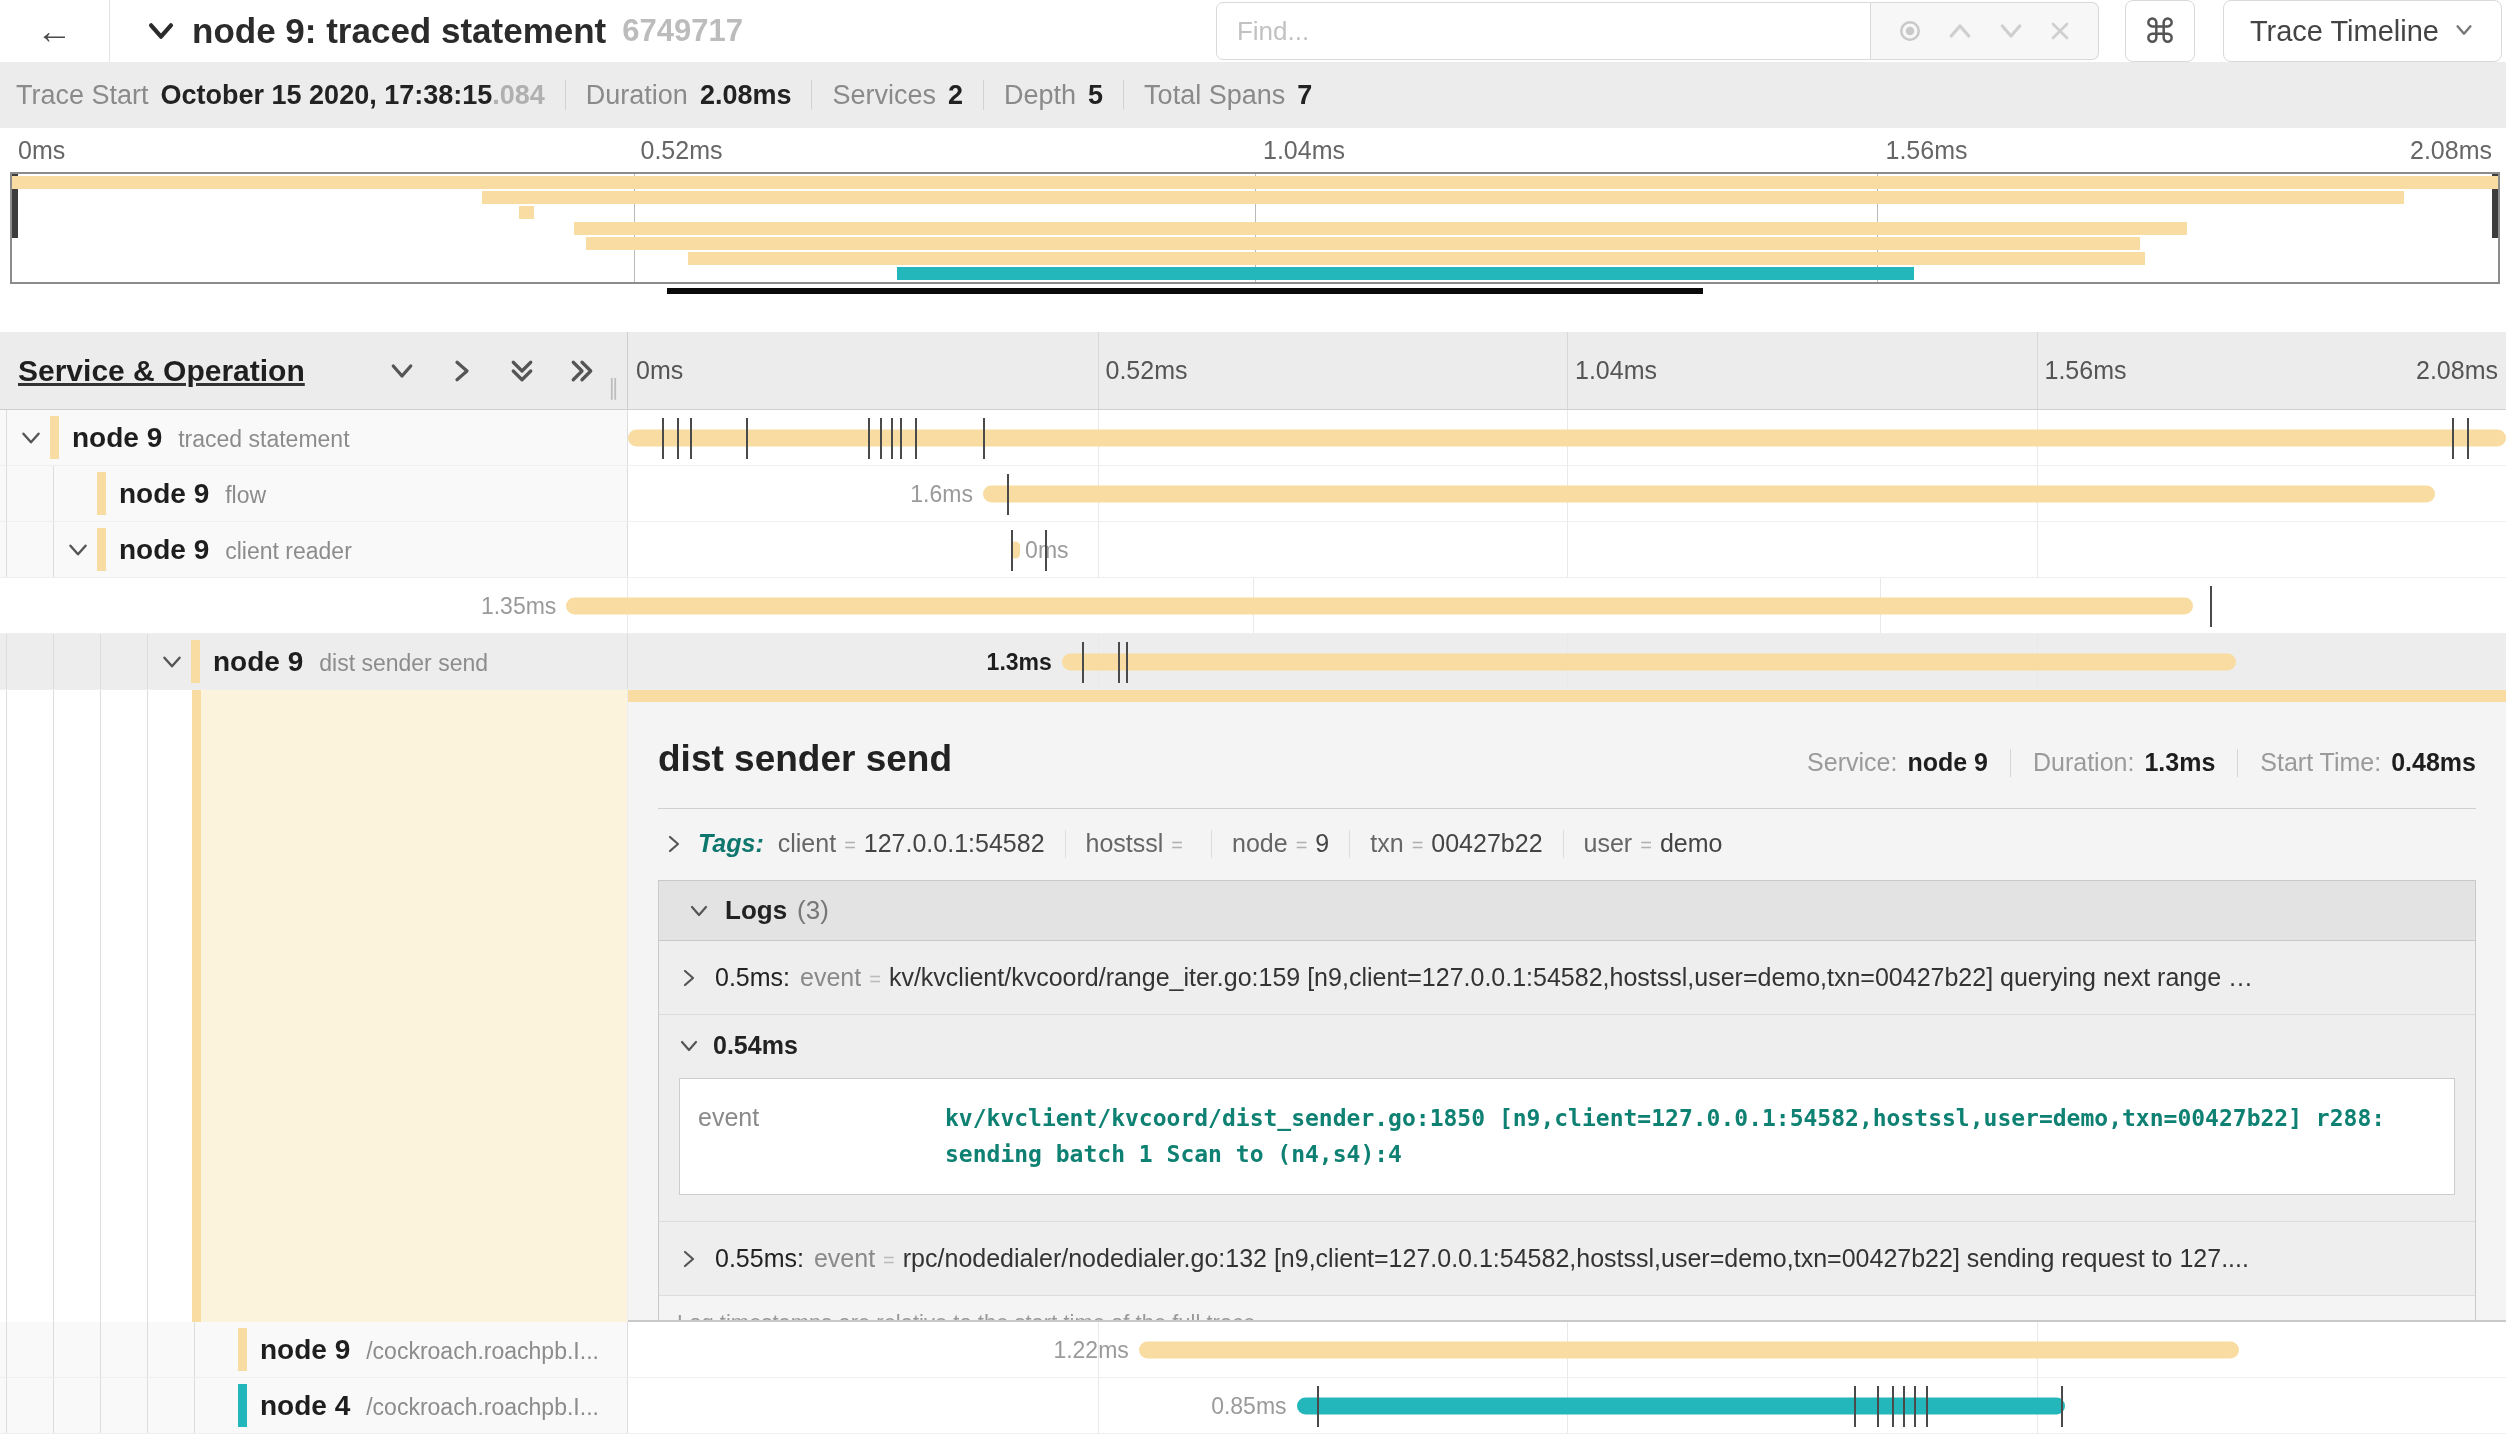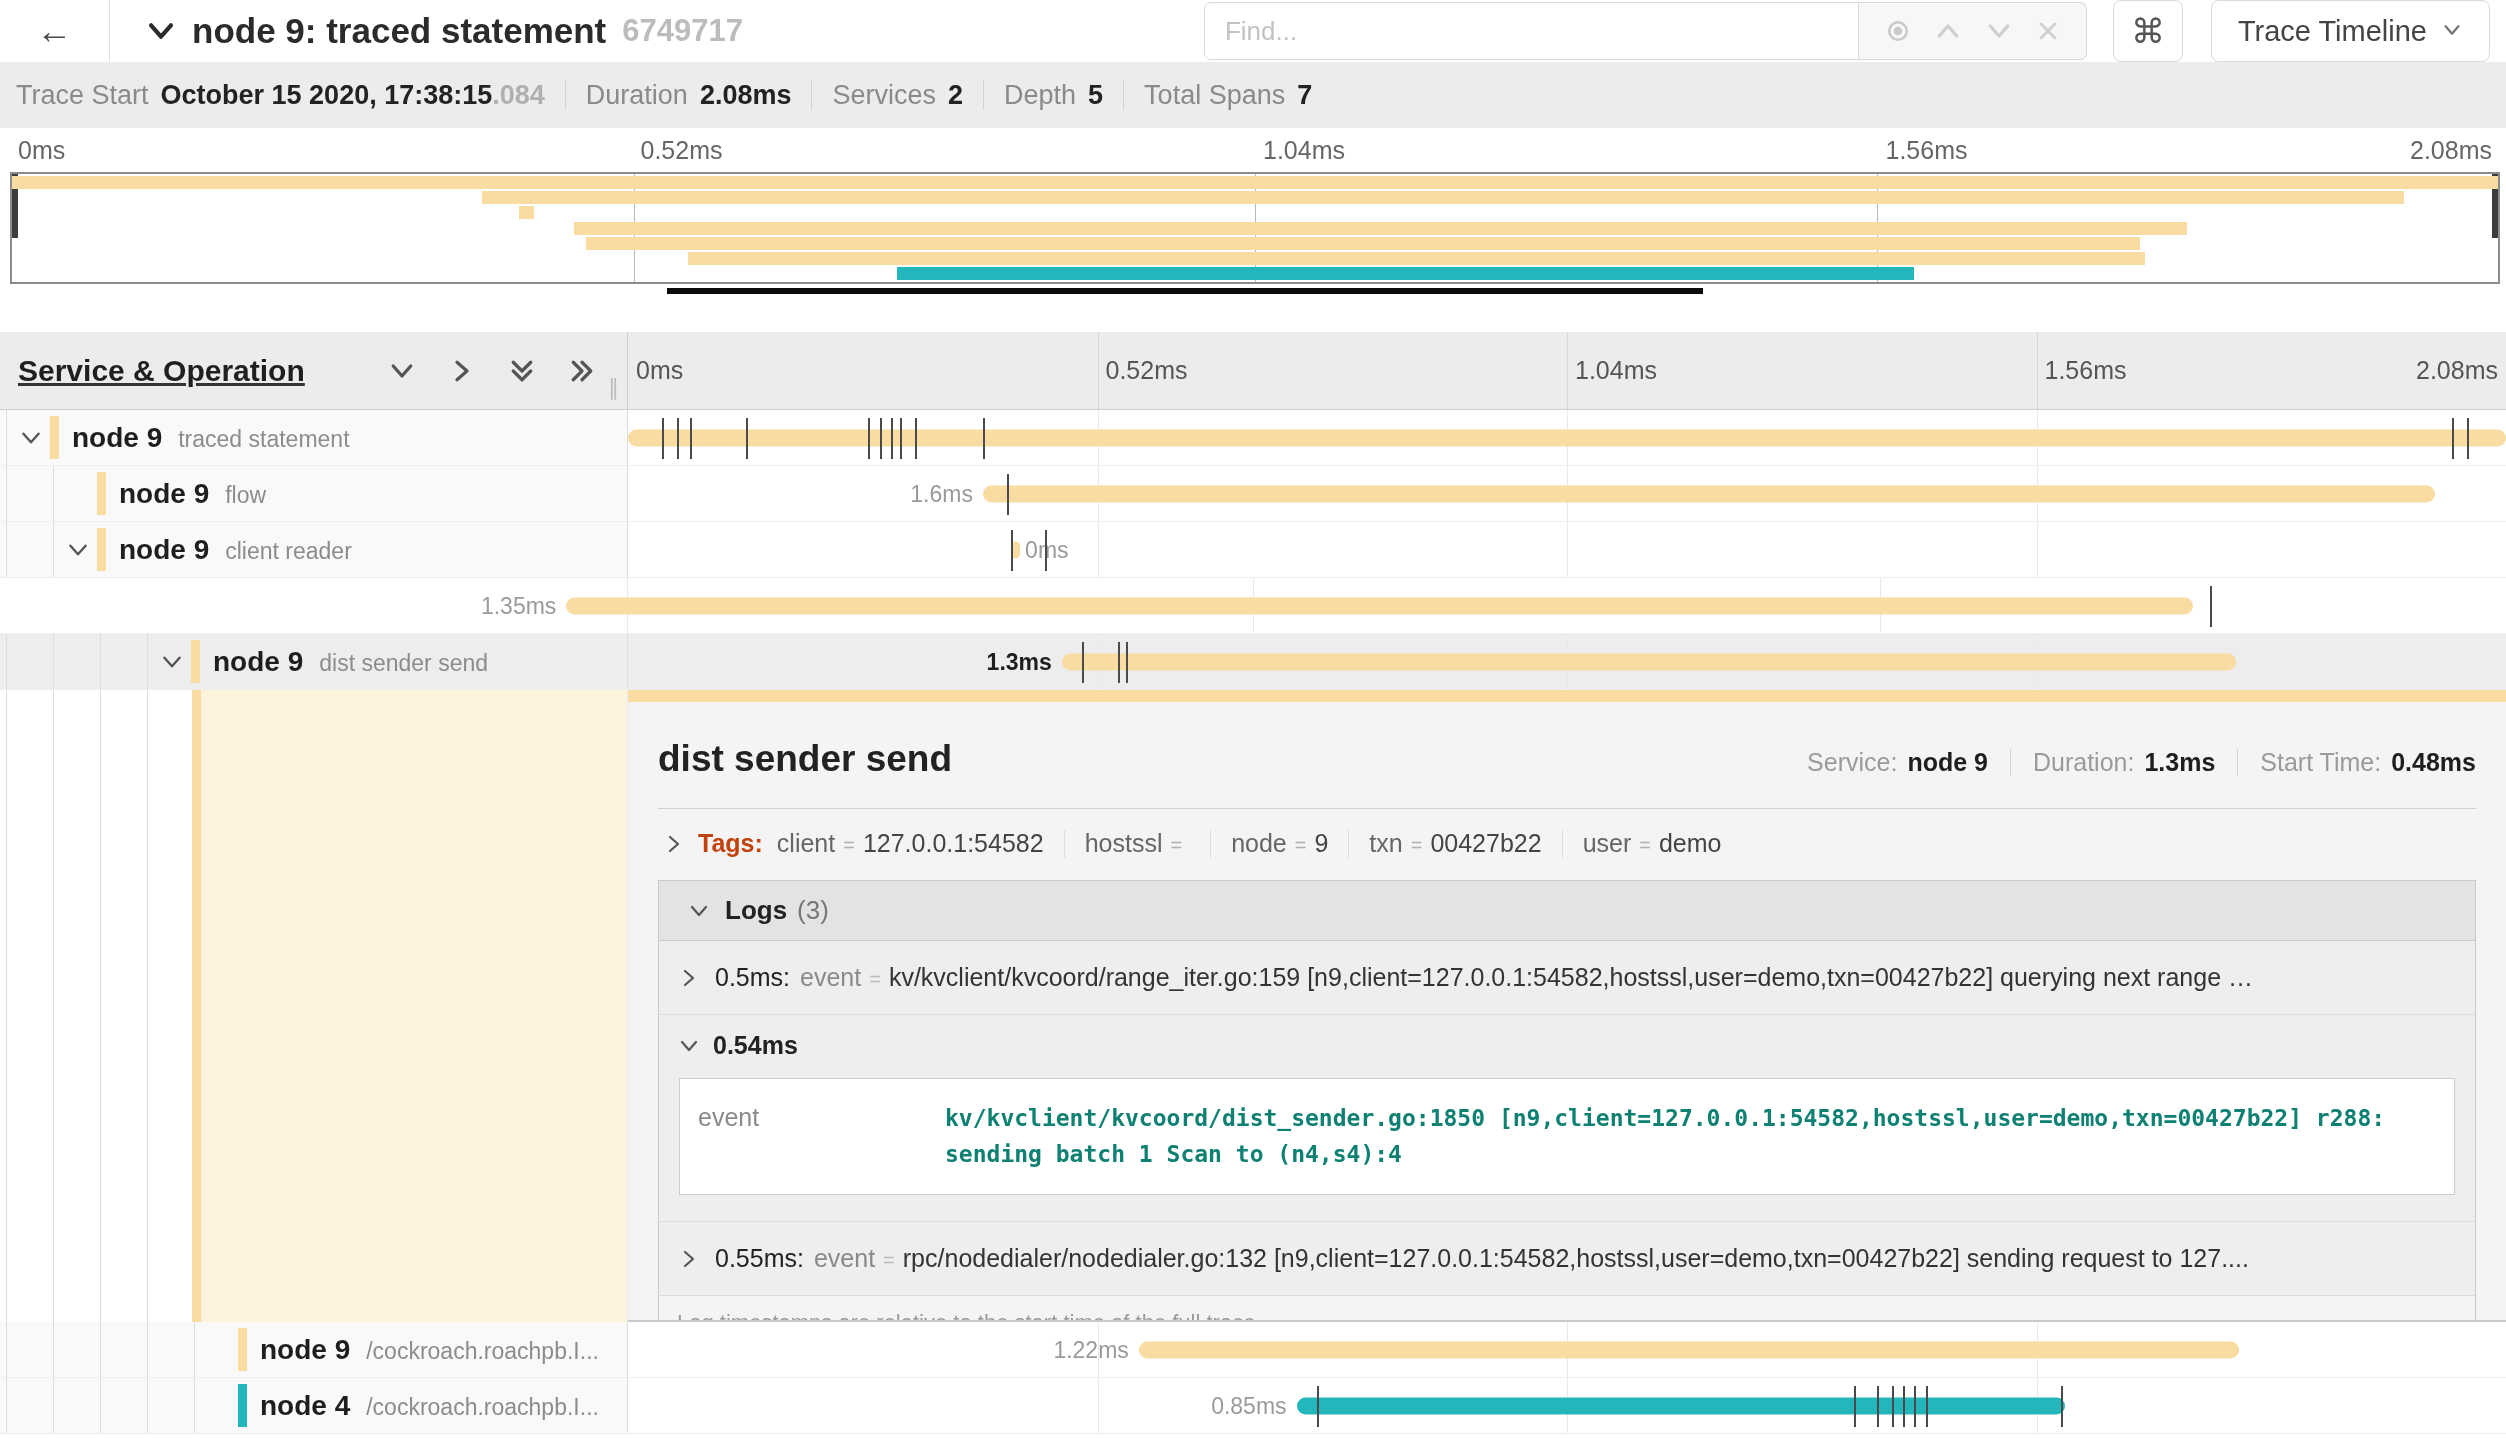--- a/index.html
+++ b/index.html
@@ -7,21 +7,21 @@
   .app{ width:2506px; height:1439px; overflow:hidden; background:#fff;
         font-family:"Liberation Sans", sans-serif; color:#333; position:relative; }
 
   
   .topbar{ height:62px; display:flex; align-items:center; background:#fff; }
   .backbtn{ width:110px; height:62px; display:flex; align-items:center; justify-content:center;
             border-right:1px solid #e2e2e2; font-size:36px; color:#4a4a4a; cursor:pointer; }
   .title-chev{ margin-left:34px; display:flex; align-items:center; cursor:pointer; }
   .page-title{ margin-left:14px; font-size:35px; font-weight:700; color:#2b2b2b; white-space:nowrap; }
   .trace-id{ margin-left:16px; font-size:31px; font-weight:700; color:#bcbcbc; }
-  .topbar-right{ margin-left:auto; display:flex; align-items:center; padding-right:12px; }
+  .topbar-right{ margin-left:auto; display:flex; align-items:center; padding-right:0; }
   .findgroup{ display:flex; height:58px; }
   .find-input{ width:655px; height:58px; border:1px solid #d9d9d9; border-radius:7px 0 0 7px;
                font-size:26px; padding:0 20px; color:#444; outline:none; background:#fff;
                font-family:"Liberation Sans", sans-serif;}
   .find-input::placeholder{ color:#c2c2c2; }
   .find-addon{ width:228px; height:58px; border:1px solid #d9d9d9; border-left:none; border-radius:0 7px 7px 0;
                background:#f7f7f7; display:flex; align-items:center; justify-content:space-around; padding:0 14px;}
   .addon-ic{ color:#cfcfcf; display:flex; align-items:center; }
   .cmdbtn{ width:70px; height:62px; margin-left:26px; border:1px solid #d9d9d9; border-radius:8px;
            display:flex; align-items:center; justify-content:center; font-size:34px; color:#555; background:#fff; cursor:pointer;}
@@ -85,21 +85,21 @@
   .dstrip{ height:12px; flex:none; }
   .dpanel{ flex:1; background:#f4f4f4; border-bottom:2px solid #c9c9c9; padding:10px 30px 6px 30px; overflow:hidden;}
   .d-titlerow{ display:flex; align-items:baseline; margin-top:26px; }
   .d-title{ font-size:37px; font-weight:700; color:#222; }
   .d-overview{ margin-left:auto; display:flex; align-items:center; font-size:25px; }
   .ov-label{ color:#9a9a9a; margin-right:10px; }
   .ov-value{ color:#1e1e1e; font-weight:700; }
   .ov-sep{ width:1px; height:28px; background:#d5d5d5; margin:0 22px; }
   .d-divider{ border-bottom:1px solid #d0d0d0; margin-top:28px; }
   .tagsrow{ display:flex; align-items:center; padding:20px 4px; font-size:25px; flex-wrap:nowrap; overflow:hidden;}
-  .tags-label{ font-weight:700; color:#c2410c; margin:0 14px 0 12px; }
+  .tags-label{ font-weight:700; color:#0f766e; margin:0 14px 0 12px;font-style:italic; }
   .tag{ display:flex; align-items:baseline; white-space:nowrap; }
   .tag .k{ color:#666; }
   .tag .eq{ color:#b0b0b0; font-size:20px; margin:0 8px; }
   .tag .v{ color:#444; }
   .tag-sep{ width:1px; height:28px; background:#ddd; margin:0 20px; align-self:center;}
   .logsbox{ border:1px solid #c9c9c9; margin-top:2px; }
   .logshead{ background:#e3e3e3; border-bottom:1px solid #c9c9c9; padding:14px 28px; display:flex; align-items:center; font-size:26px; cursor:pointer;}
   .logshead b{ margin-left:14px; color:#222; }
   .logscount{ color:#777; margin-left:10px; font-weight:400;}
   .logsbody{ background:#eeeeee; }

